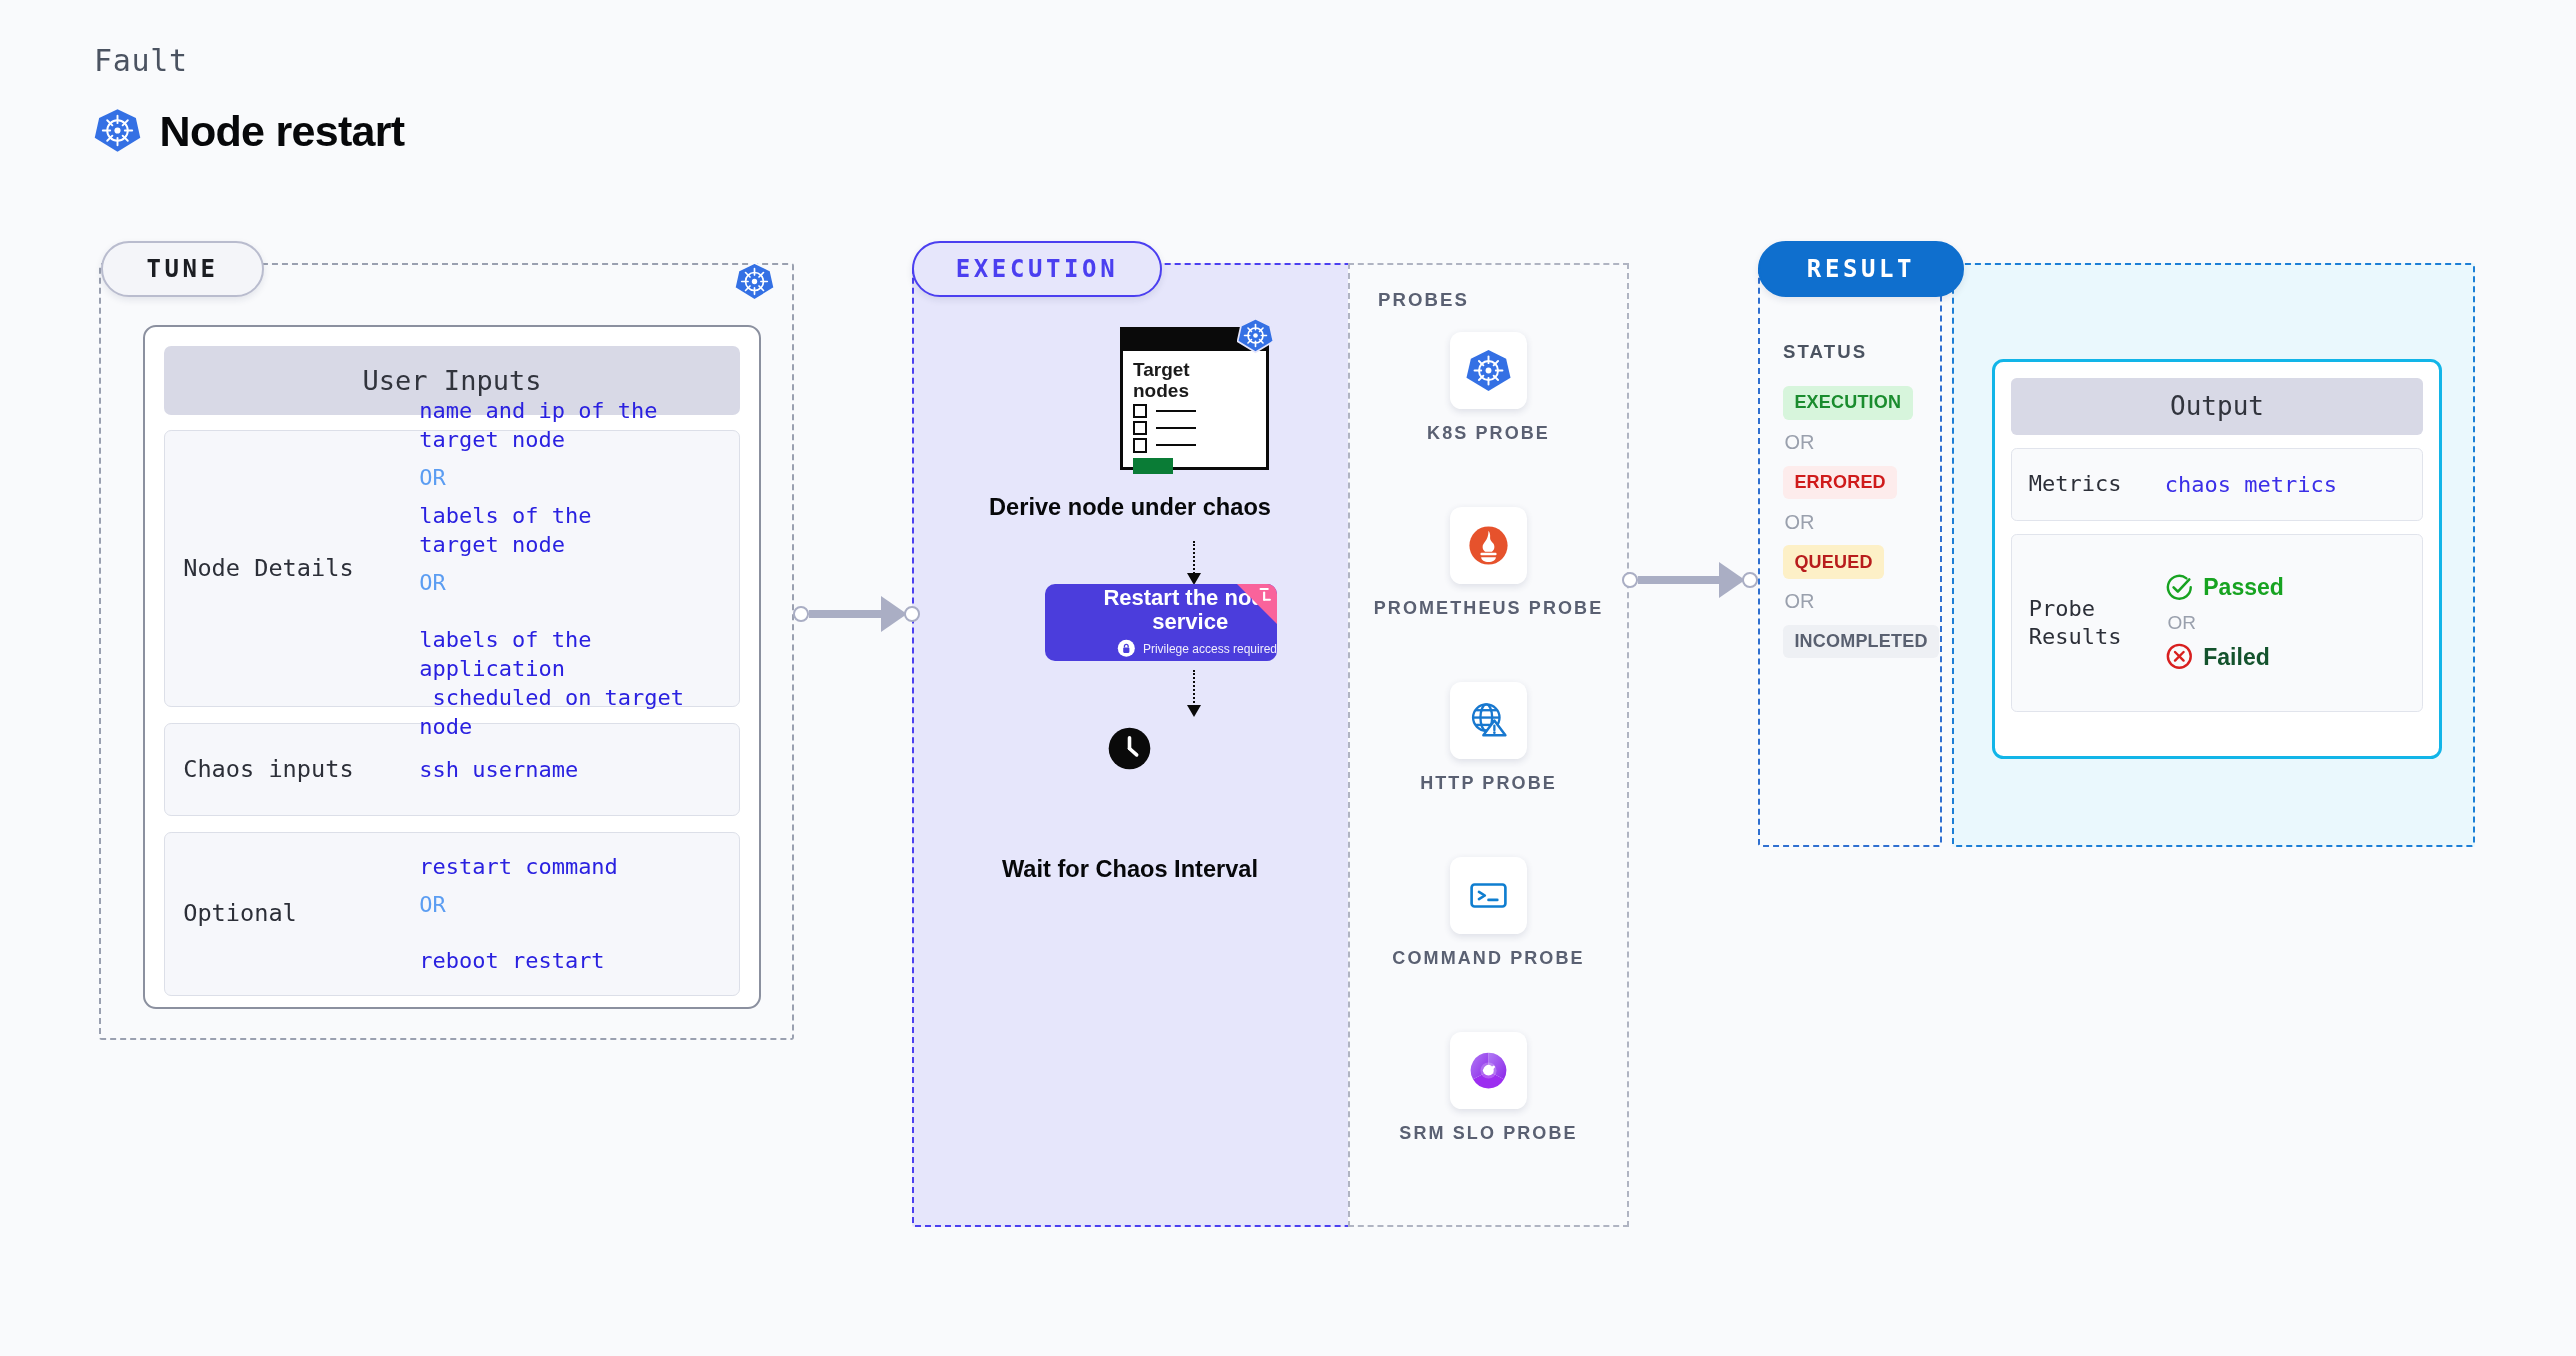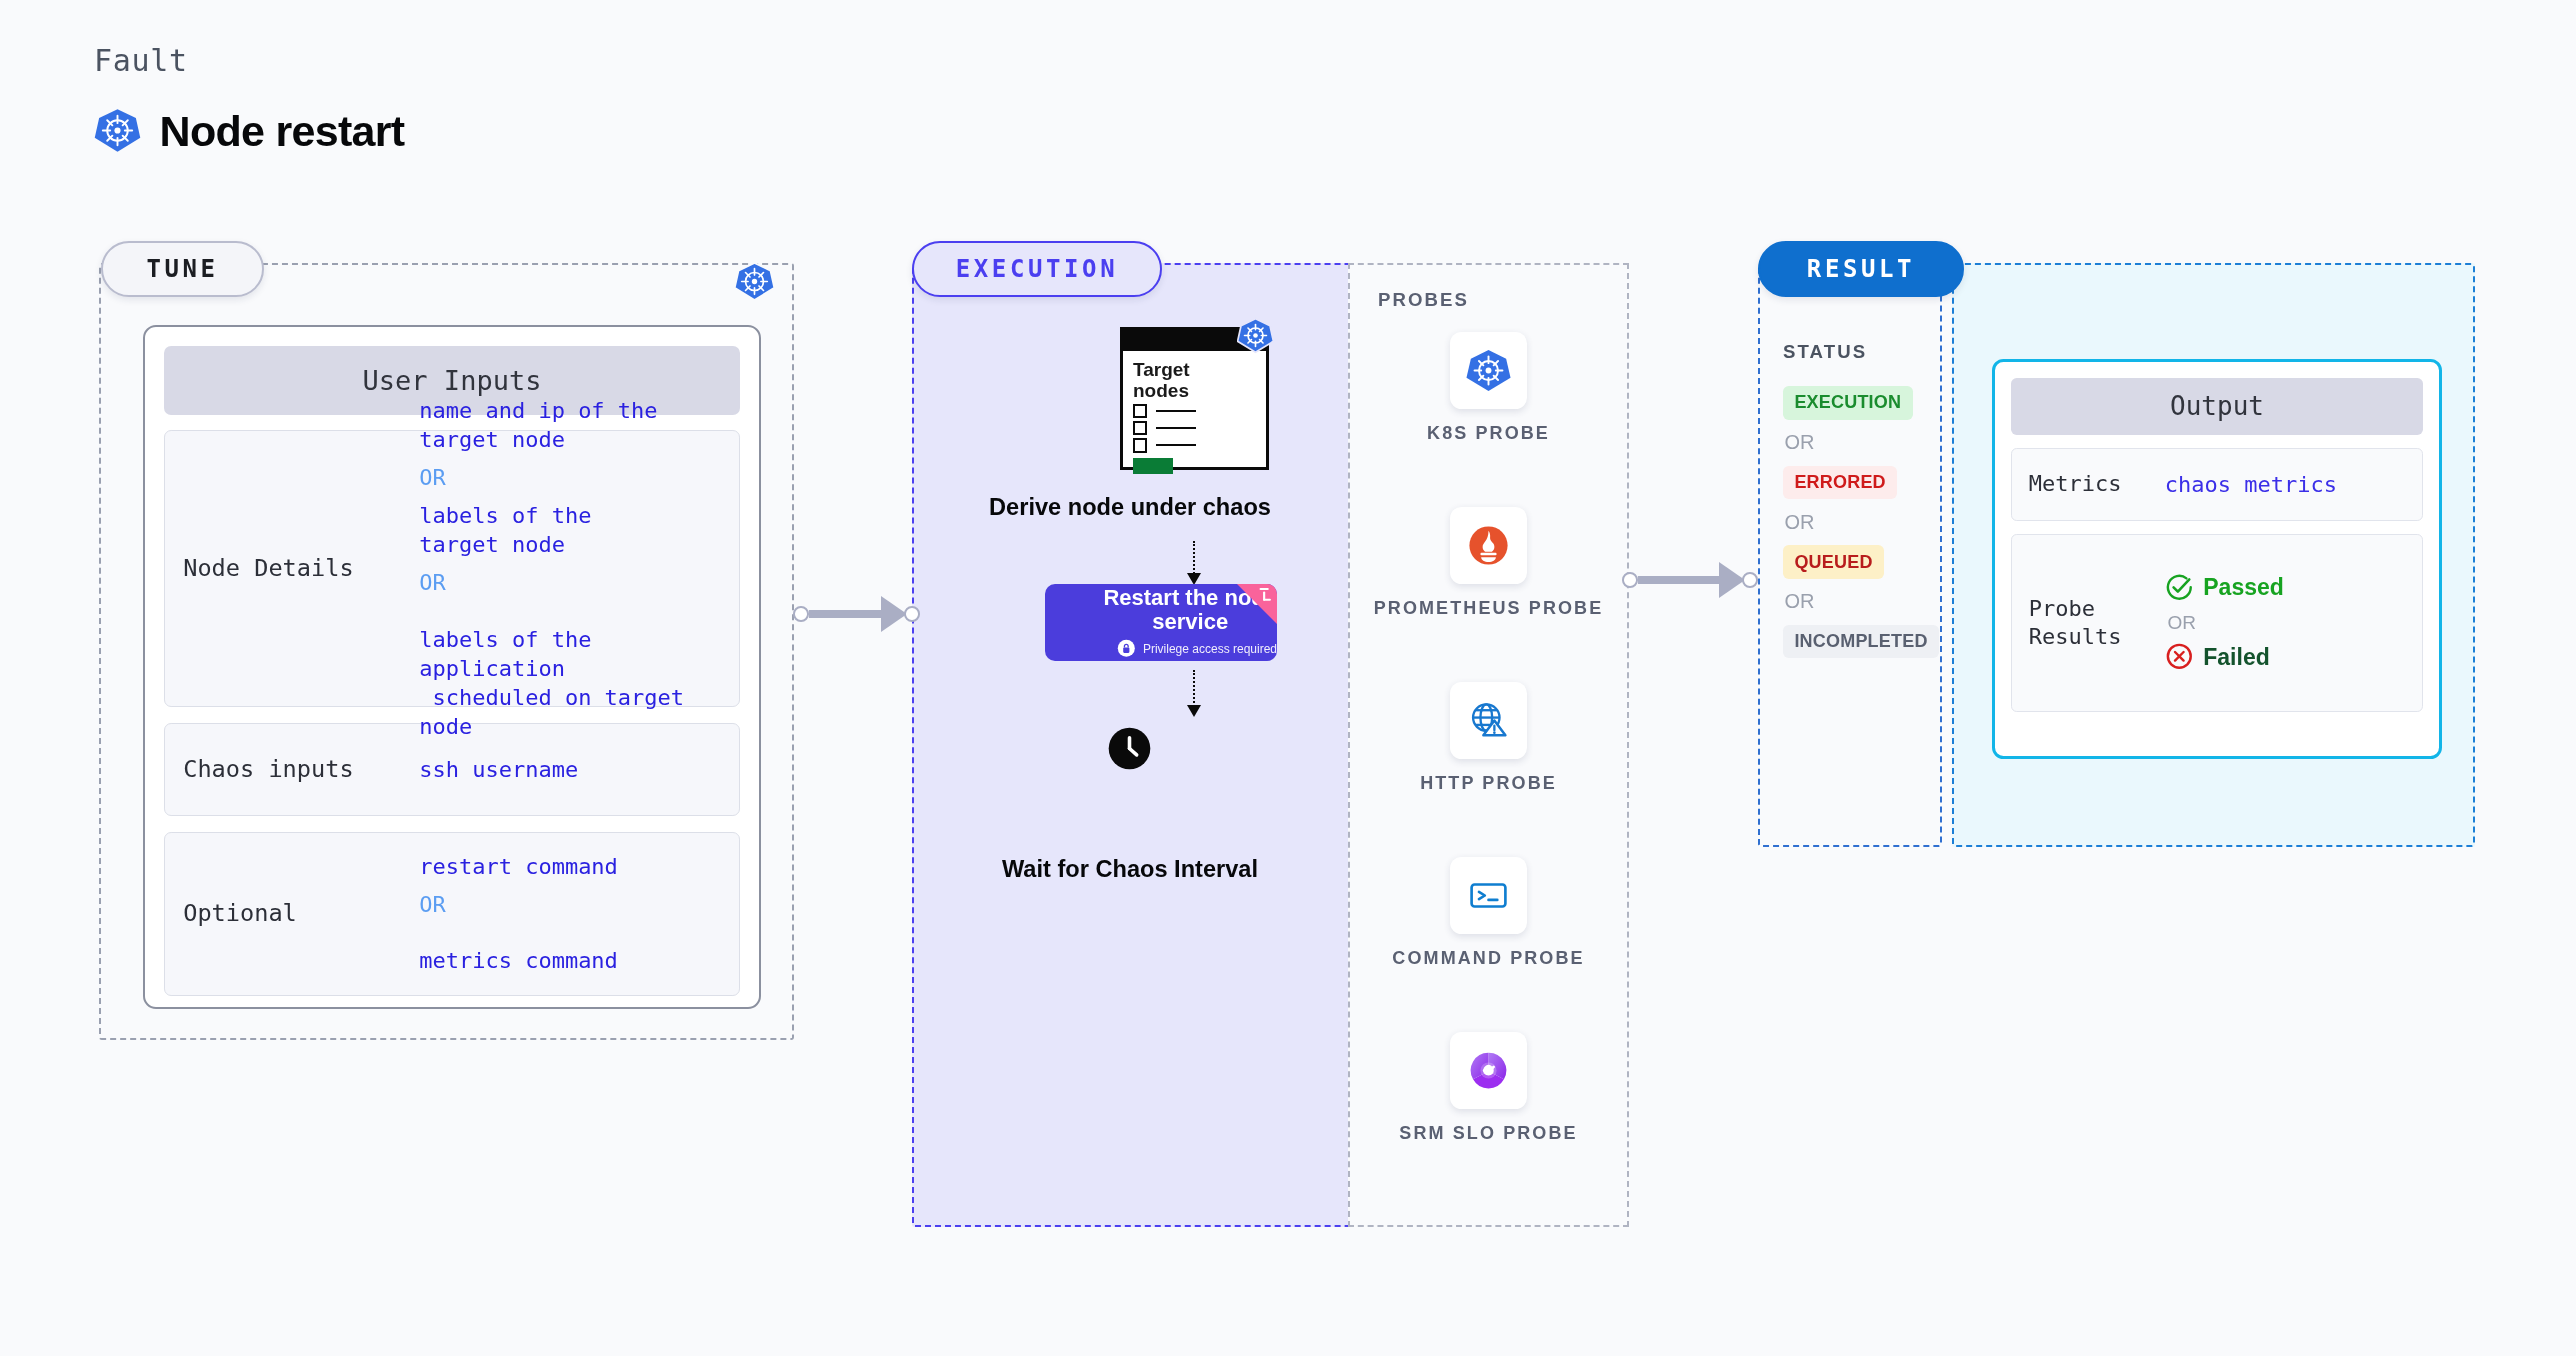--- a/index.html
+++ b/index.html
@@ -252,21 +252,21 @@
     <div class="kv-vals">
       <span class="v-blue">ssh username</span>
     </div>
   </div>
   <div class="kv-box" id="tune-row-2" style="height:164px;">
     <div class="kv-key">Optional</div>
     <div class="kv-vals">
       <span class="v-blue">restart command</span>
       <span class="v-or">OR</span>
       <div class="v-gap"></div>
-      <span class="v-blue">metrics command</span>
+      <span class="v-blue">reboot restart</span>
     </div>
   </div>
 </div>
 
 <div id="conn-1" class="connector">
   <div class="conn-dot"></div>
   <div class="conn-line" style="width:74px;"></div>
   <div class="conn-head"></div>
   <div class="conn-dot" style="margin-left:-2.9px;"></div>
 </div>

